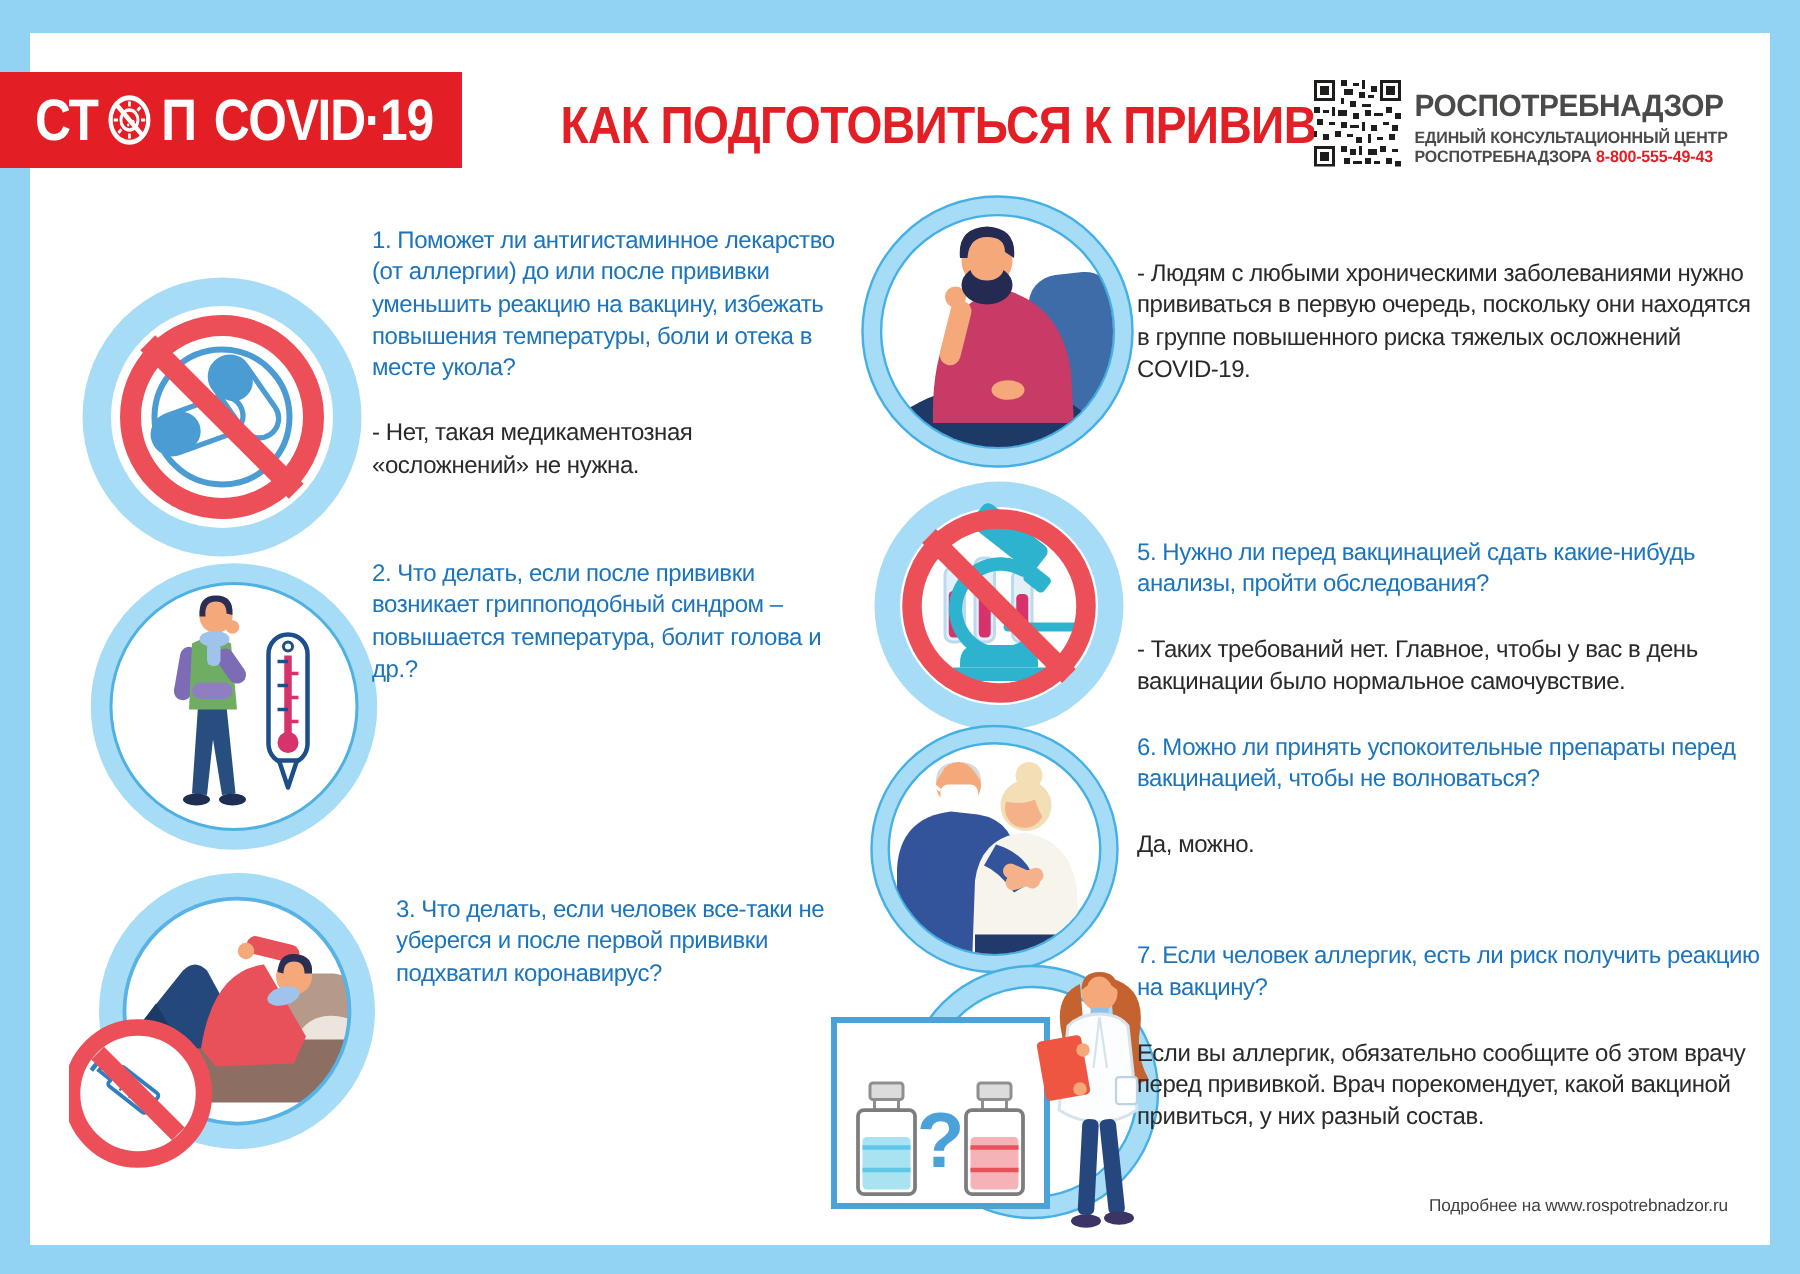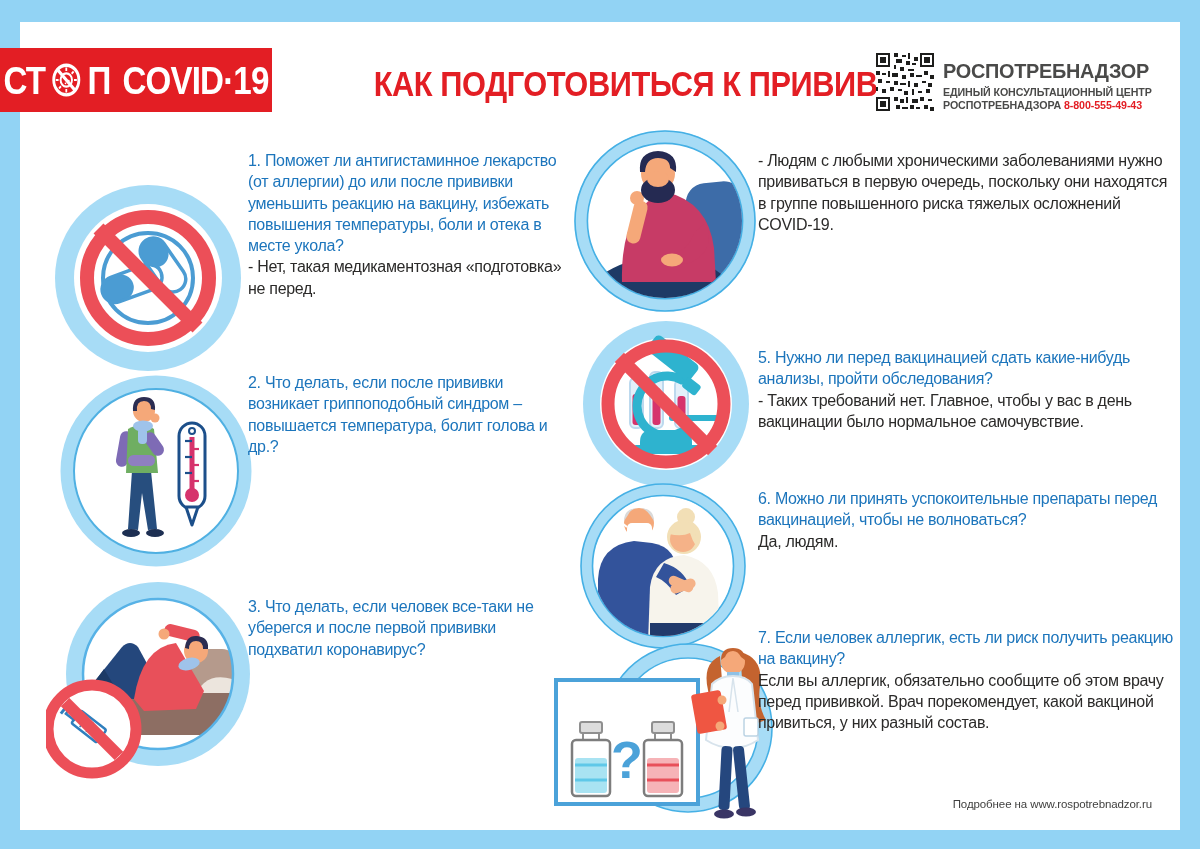--- a/index.html
+++ b/index.html
@@ -11,23 +11,23 @@
     overflow:hidden;
   }
   .paper {
     position:absolute; left:20px; top:22px;
     width:1160px; height:808px;
     background:#ffffff;
   }
   
   .banner {
     position:absolute; left:-20px; top:26px;
-    width:272px; height:64px;
+    width:308px; height:64px;
     background:#e31e24;
-    display:flex; align-items:center; justify-content:center;
+    display:flex; align-items:center; justify-content:flex-start;
   }
   .banner-inner {
     display:flex; align-items:center; gap:4px;
     transform:scaleX(.85);
   }
   .banner-txt {
     color:#fff; font-weight:800; font-size:39px; letter-spacing:-1px;
     line-height:1; white-space:nowrap;
   }
   .banner-covid { margin-left:10px; }
@@ -55,26 +55,27 @@
   }
   .agency-sub.second { margin-top:1px; }
   .agency-phone { color:#e31e24; }
   
   .qa { position:absolute; }
   .qa .q {
     color:#1c75bc; font-size:16px; line-height:1.33; letter-spacing:-.3px;
   }
   .qa .a {
     color:#2b2a29; font-size:16px; line-height:1.33; letter-spacing:-.3px;
+    margin-top:22px;
   }
   .qa1 { left:228px; top:128px; width:322px; }
   .qa2 { left:228px; top:350px; width:322px; }
-  .qa3 { left:228px; top:574px; width:322px; }
+  .qa3 { left:244px; top:574px; width:322px; }
   .qa4 { left:738px; top:128px; width:420px; }
-  .qa5 { left:738px; top:325px; width:420px; }
+  .qa5 { left:738px; top:336px; width:420px; }
   .qa6 { left:738px; top:466px; width:420px; }
   .qa7 { left:738px; top:605px; width:420px; }
   
   .il { position:absolute; }
   .il1 { left:31px;  top:159px; }
   .il2 { left:38px;  top:351px; }
   .il3 { left:26px;  top:555px; }
   .il4 { left:554px; top:108px; }
   .il5 { left:560px; top:296px; }
   .il6 { left:560px; top:461px; }
@@ -338,38 +339,38 @@
       <circle cx="20" cy="86" r="4.5" fill="#f5a879"></circle>
       <rect x="20" y="106" width="11" height="64" rx="4" fill="#25477e" transform="rotate(3 25 138)"></rect>
       <rect x="36" y="106" width="11" height="64" rx="4" fill="#25477e" transform="rotate(-6 41 138)"></rect>
       <ellipse cx="24" cy="174" rx="10" ry="4.5" fill="#3a3565"></ellipse>
       <ellipse cx="46" cy="172" rx="10" ry="4.5" fill="#3a3565"></ellipse>
     </g>
   </svg>
 
   <div class="qa qa1">
     <p class="q">1.  Поможет ли антигистаминное лекарство (от аллергии) до или после прививки уменьшить реакцию на вакцину, избежать повышения температуры, боли и отека в месте укола?</p>
-    <p class="a">- Нет, такая медикаментозная «подготовка» не перед.</p>
+    <p class="a">- Нет, такая медикаментозная «осложнений» не нужна.</p>
   </div>
   <div class="qa qa2">
     <p class="q">2.  Что делать, если после прививки возникает гриппоподобный синдром – повышается температура, болит голова и др.?</p>
   </div>
   <div class="qa qa3">
     <p class="q">3.  Что делать, если человек все-таки не уберегся и после первой прививки подхватил коронавирус?</p>
   </div>
   <div class="qa qa4">
     <p class="a">- Людям с любыми хроническими заболеваниями нужно прививаться в первую очередь, поскольку они находятся в группе повышенного риска тяжелых осложнений COVID-19.</p>
   </div>
   <div class="qa qa5">
     <p class="q">5.  Нужно ли перед вакцинацией сдать какие-нибудь анализы, пройти обследования?</p>
     <p class="a">- Таких требований нет. Главное, чтобы у вас в день вакцинации было нормальное самочувствие.</p>
   </div>
   <div class="qa qa6">
     <p class="q">6.  Можно ли принять успокоительные препараты перед вакцинацией, чтобы не волноваться?</p>
-    <p class="a">Да, людям.</p>
+    <p class="a">Да, можно.</p>
   </div>
   <div class="qa qa7">
     <p class="q">7.  Если человек аллергик, есть ли риск получить реакцию на вакцину?</p>
     <p class="a">Если вы аллергик, обязательно сообщите об этом врачу перед прививкой. Врач порекомендует, какой вакциной привиться, у них разный состав.</p>
   </div>
 
   <div class="footer">Подробнее на www.rospotrebnadzor.ru</div>
 </div>
 
 </body></html>

